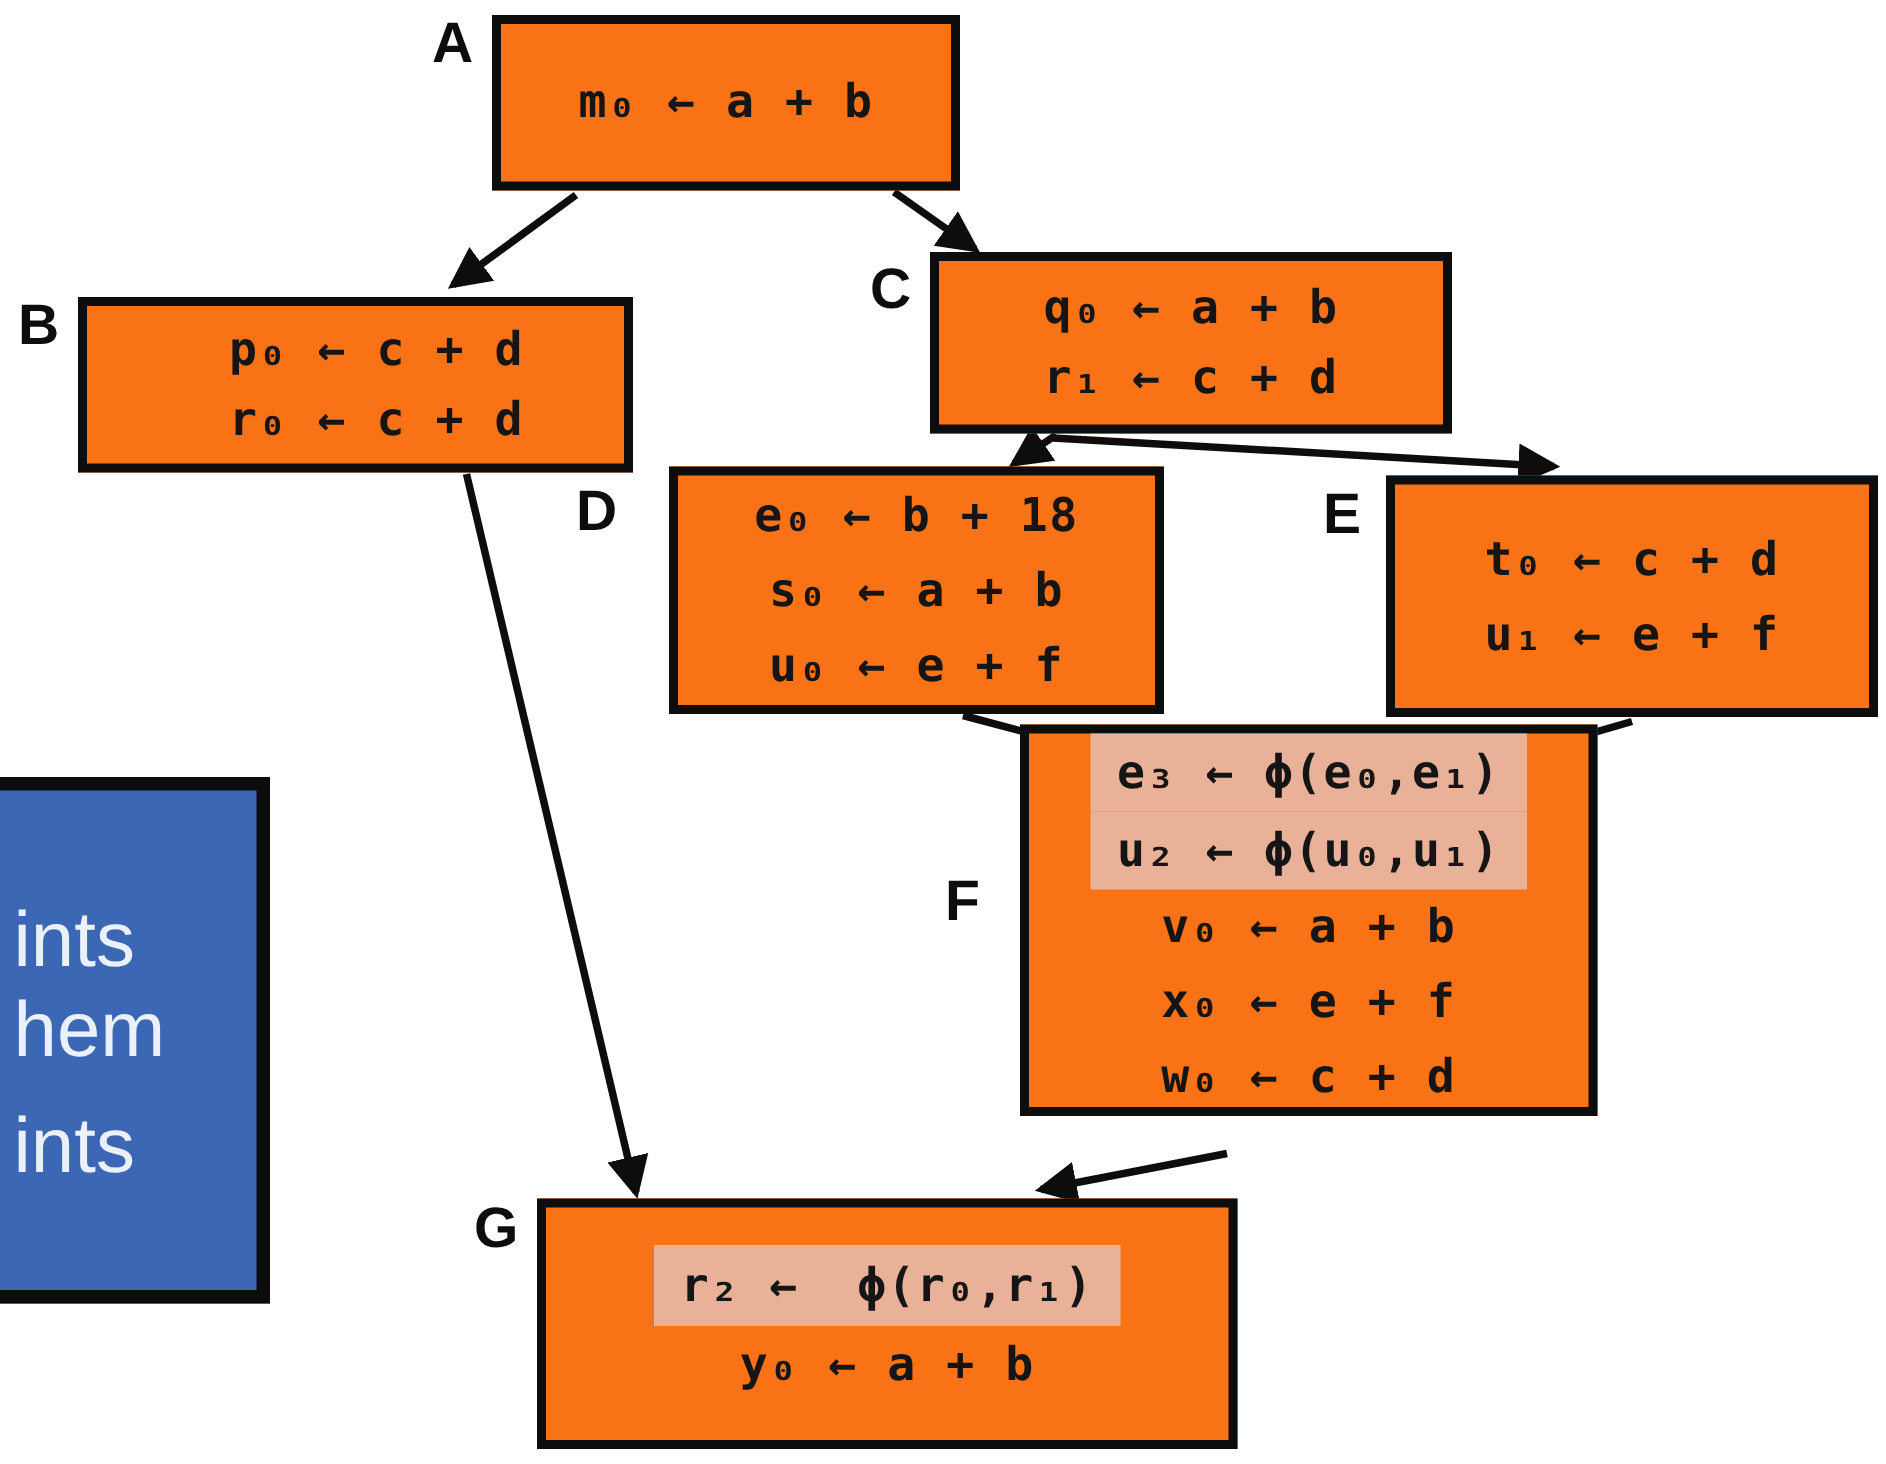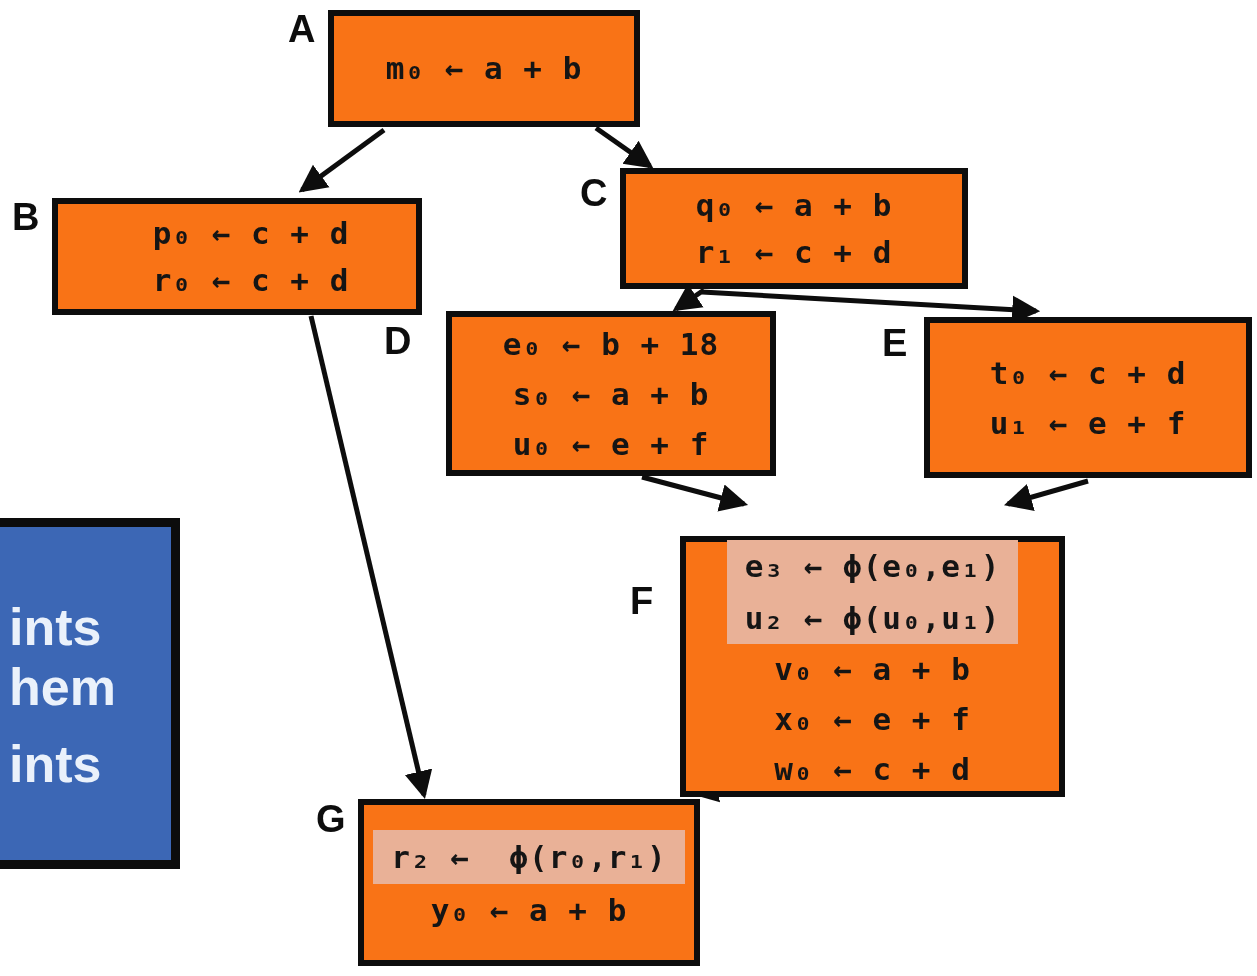--- a/index.html
+++ b/index.html
@@ -23,21 +23,21 @@
   .node-label{
     position:absolute;font-family:"Liberation Sans",sans-serif;font-weight:bold;
     font-size:38px;color:#0d0d0d;line-height:1;
   }
   .callout{
     position:absolute;left:-14px;top:518px;width:194px;height:351px;
     background:#3C67B5;border:9px solid #0c0c0c;box-sizing:border-box;
     color:#EAF1FB;font-family:"Liberation Sans",sans-serif;font-size:52px;
     padding-top:70px;padding-left:14px;overflow:hidden;
   }
-  .callout .frag{line-height:60px;white-space:pre;font-weight:bold;}
+  .callout .frag{line-height:60px;white-space:pre;}
   .callout .frag.gap{margin-top:17px;}
 </style>
 </head>
 <body>
 
 <div class="canvas">
 
   <svg class="edges" viewBox="0 0 1257 976" xmlns="http://www.w3.org/2000/svg">
     <defs>
       <marker id="ah" viewBox="0 0 10 10" refX="8.5" refY="5" markerWidth="5.6" markerHeight="6.2" orient="auto-start-reverse">
@@ -78,30 +78,30 @@
     <div class="stmt">u₀ ← e + f</div>
   </div>
 
   <div class="node-label" style="left:882px;top:324px;">E</div>
   <div class="node node-E" style="left:924px;top:317px;width:328px;height:161px;">
     <div class="stmt">t₀ ← c + d</div>
     <div class="stmt">u₁ ← e + f</div>
   </div>
 
   <div class="node-label" style="left:630px;top:582px;">F</div>
-  <div class="node node-F" style="left:680px;top:536px;width:385px;height:261px;">
+  <div class="node node-F" style="left:680px;top:483px;width:385px;height:261px;justify-content:space-between;">
     <div class="stmt hl">e₃ ← ϕ(e₀,e₁)</div>
     <div class="stmt hl">u₂ ← ϕ(u₀,u₁)</div>
     <div class="stmt">v₀ ← a + b</div>
     <div class="stmt">x₀ ← e + f</div>
     <div class="stmt">w₀ ← c + d</div>
   </div>
 
   <div class="node-label" style="left:316px;top:800px;">G</div>
-  <div class="node node-G" style="left:358px;top:799px;width:342px;height:167px;">
+  <div class="node node-G" style="left:358px;top:799px;width:467px;height:167px;">
     <div class="stmt hl">r₂ ←  ϕ(r₀,r₁)</div>
     <div class="stmt">y₀ ← a + b</div>
   </div>
 
   <div class="callout">
     <div class="frag">ints</div>
     <div class="frag">hem</div>
     <div class="frag gap">ints</div>
   </div>
 

